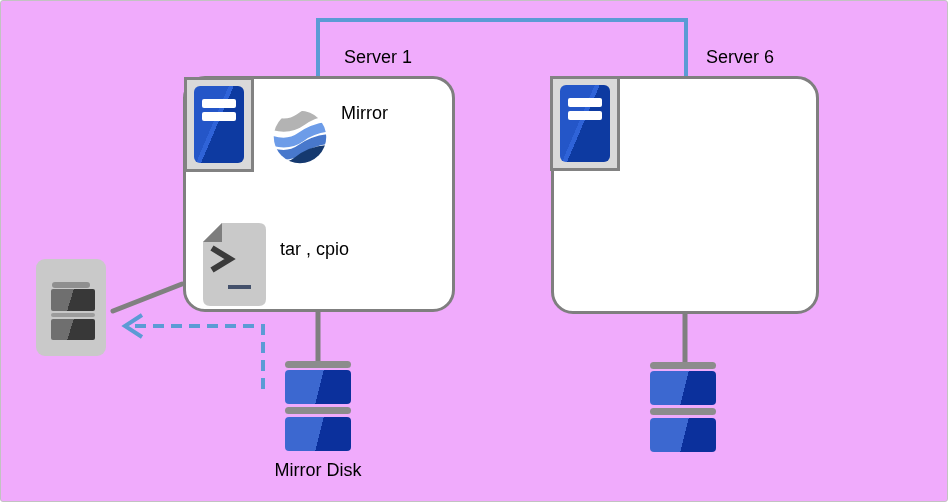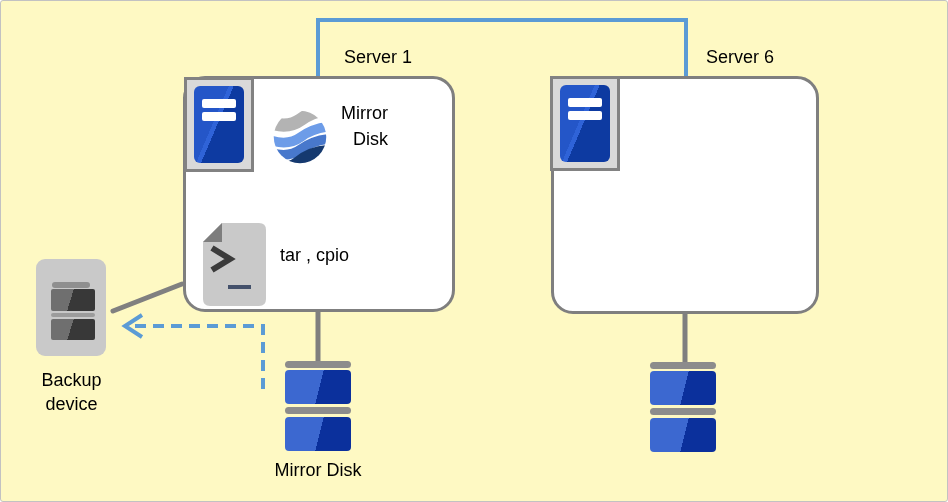--- a/index.html
+++ b/index.html
@@ -1,18 +1,18 @@
 <!DOCTYPE html>
 <html><head>
 <meta charset="utf-8">
 <style>
   html,body{margin:0;padding:0;background:#ffffff;}
   .canvas{
     position:relative;width:948px;height:502px;box-sizing:border-box;
-    background:#fef9c3;border:1px solid #c2c2c2;border-radius:3px;overflow:hidden;
+    background:#f0abfc;border:1px solid #c2c2c2;border-radius:3px;overflow:hidden;
     font-family:"Liberation Sans","DejaVu Sans",sans-serif;color:#000;
   }
   svg.connectors{position:absolute;left:0;top:0;z-index:1;}
   .blue-line{fill:none;stroke:#5b9bd5;stroke-width:4;}
   .gray-link{stroke:#7f7f7f;stroke-width:5;}
   .gray-diag{stroke:#808080;stroke-width:5;stroke-linecap:round;}
   .dash-line{fill:none;stroke:#5b9bd5;stroke-width:4;stroke-dasharray:11 7;}
   .arrow-head{fill:none;stroke:#5b9bd5;stroke-width:4;stroke-linejoin:miter;}
 
   .server-box{position:absolute;box-sizing:border-box;background:#ffffff;
@@ -33,21 +33,21 @@
     background:linear-gradient(113deg,#2456c8 0%,#2456c8 42%,#2f63d8 42%,#2f63d8 48%,#0d3aa1 48%,#0d3aa1 100%);}
   .tower .bar{position:absolute;left:8px;width:34px;height:9px;background:#ffffff;border-radius:2px;}
   .tower .b1{top:13px;} .tower .b2{top:26px;}
 
   .swirl{position:absolute;left:271px;top:108px;z-index:4;}
 
   .resource-label{left:340px;top:99px;line-height:26px;}
   .resource-label span{display:block;text-align:right;}
 
   .script-icon{position:absolute;left:202px;top:222px;z-index:4;}
-  .tar-label{left:279px;top:244px;}
+  .tar-label{left:279px;top:238px;}
 
   .device{position:absolute;left:35px;top:258px;width:70px;height:97px;
     background:#c9c9c9;border-radius:9px;z-index:4;}
   .device .bar-top{position:absolute;left:16px;top:23px;width:38px;height:6px;background:#8f8f8f;border-radius:3px;}
   .device .slot{position:absolute;left:15px;width:44px;border-radius:2px;
     background:linear-gradient(107deg,#6f6f6f 45%,#383838 45%);}
   .device .slot1{top:30px;height:22px;}
   .device .bar-mid{position:absolute;left:15px;top:54px;width:44px;height:4px;background:#9c9c9c;border-radius:2px;}
   .device .slot2{top:60px;height:21px;}
   .device-label{left:13px;top:367px;width:115px;line-height:24px;}
@@ -107,41 +107,36 @@
       <rect x="0" y="0" width="64" height="64" fill="#ffffff"></rect>
       <path d="M-4,15 Q18,23 33,12 T68,0" stroke="#b3b3b3" stroke-width="15" fill="none"></path>
       <path d="M-4,35 Q18,43 33,32 T68,20" stroke="#6d9ce8" stroke-width="11" fill="none"></path>
       <path d="M-4,49 Q18,57 33,46 T68,34" stroke="#4878cc" stroke-width="11" fill="none"></path>
       <path d="M-4,69 Q18,77 33,65 T68,53" stroke="#15396f" stroke-width="24" fill="none"></path>
     </g>
   </svg>
 
   <div class="label resource-label">
     <span>Mirror</span>
-    <span>Disk</span>
   </div>
 
   <svg class="script-icon" width="63" height="83" viewBox="0 0 63 83">
     <path d="M19,0 H56 Q63,0 63,7 V76 Q63,83 56,83 H7 Q0,83 0,76 V19 Z" fill="#c9c9c9"></path>
     <path d="M19,0 L19,19 L0,19 Z" fill="#7d7d7d"></path>
     <path d="M9,25 L27,36 L9,47" stroke="#3b3b3b" stroke-width="6" fill="none"></path>
     <rect x="25" y="62" width="23" height="4" fill="#44516b"></rect>
   </svg>
 
   <div class="label tar-label">tar , cpio</div>
 
   <div class="device">
     <div class="bar-top"></div>
     <div class="slot slot1"></div>
     <div class="bar-mid"></div>
     <div class="slot slot2"></div>
-  </div>
-  <div class="label center device-label">
-    <span>Backup</span>
-    <span>device</span>
   </div>
 
   <div class="disk disk1">
     <div class="cap"></div>
     <div class="plat p1"></div>
     <div class="mid"></div>
     <div class="plat p2"></div>
   </div>
 
   <div class="disk disk2">

